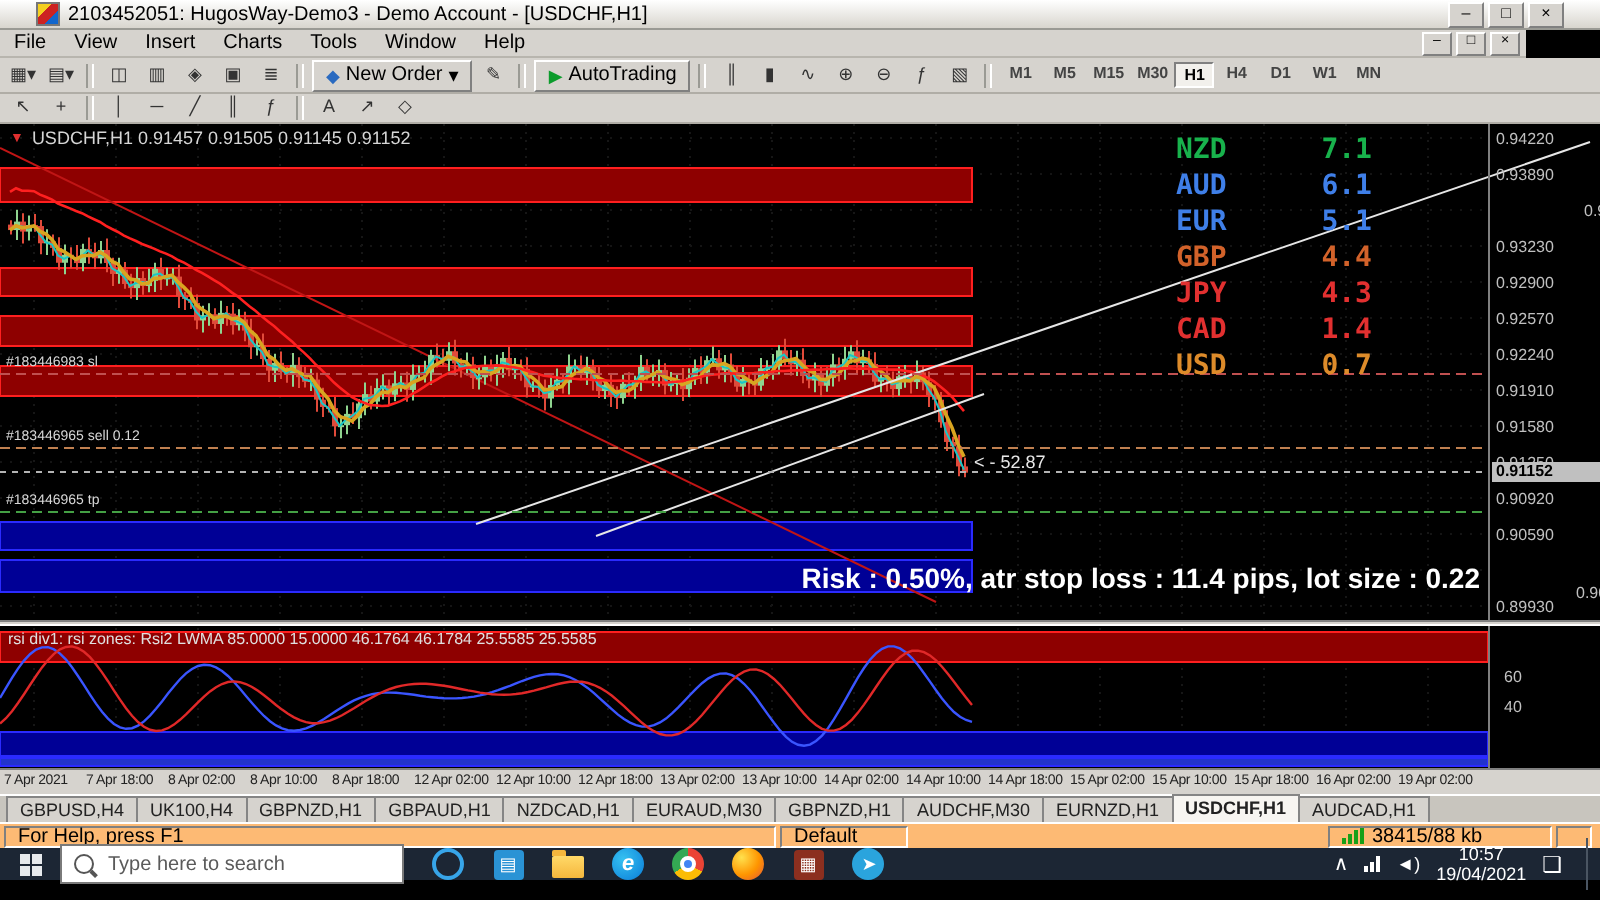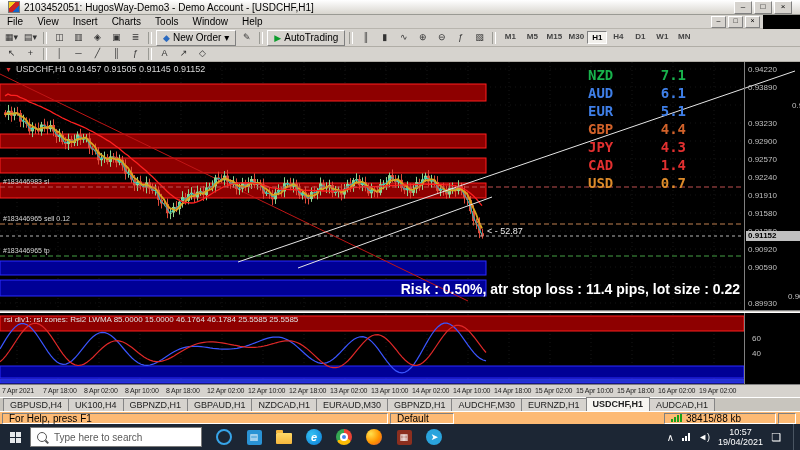--- a/index.html
+++ b/index.html
@@ -3,21 +3,21 @@
 <meta charset="utf-8">
 <style>
   html,body{margin:0;padding:0;background:#444;}
   #root{position:relative;width:800px;height:450px;background:#000;overflow:hidden;
         font-family:"Liberation Sans",sans-serif;cursor:default;-webkit-user-select:none;user-select:none;}
   #chart-svg{position:absolute;left:0;top:0;width:800px;height:450px;z-index:1;pointer-events:none;}
 
   
   .titlebar{position:absolute;left:0;top:0;width:800px;height:15px;background:linear-gradient(#ffffff,#d8d5ce);
             border-bottom:1px solid #9a9a94;box-sizing:border-box;display:flex;align-items:center;
-            padding:0 8px;font-size:10px;color:#000;z-index:3;}
+            padding:0 18px;font-size:10px;color:#000;z-index:3;}
   .app-icon{width:10px;height:10px;margin-right:4px;border:1px solid #777;
             background:linear-gradient(135deg,#f5d020 0 33%,#cc2222 33% 66%,#1166cc 66% 100%);}
   .title-text{white-space:nowrap;overflow:hidden;}
   .win-controls{margin-left:auto;display:flex;gap:2px;}
   .win-btn{width:16px;height:11px;background:#d6d3ce;border:1px solid;border-color:#fff #808080 #808080 #fff;
            font-size:8px;line-height:9px;text-align:center;color:#000;}
   .menubar{position:absolute;left:0;top:15px;width:763px;height:14px;background:#d6d3ce;z-index:3;
            display:flex;align-items:center;font-size:10px;color:#000;border-bottom:1px solid #b8b5ae;box-sizing:border-box;}
   #menu-items{display:flex;}
   .menu-item{padding:0 7px;}
@@ -71,21 +71,21 @@
   .sec-profile{width:64px;}
   .status-spacer{flex:1;}
   .sec-traffic{width:112px;}
   .sec-mini{width:18px;}
   .conn-icon{display:flex;align-items:flex-end;gap:1px;height:8px;}
   .conn-icon i{display:block;width:2px;background:#18a018;}
   .conn-icon i:nth-child(1){height:3px;} .conn-icon i:nth-child(2){height:5px;}
   .conn-icon i:nth-child(3){height:7px;} .conn-icon i:nth-child(4){height:8px;}
 
   
-  .taskbar{position:absolute;left:0;top:424px;width:800px;height:26px;background:#1c2634;z-index:3;
+  .taskbar{position:absolute;left:0;top:424px;width:800px;height:16px;background:#1c2634;z-index:3;
            display:flex;align-items:center;}
   .start-btn{width:30px;height:26px;display:flex;align-items:center;justify-content:center;}
   .win-logo{display:grid;grid-template-columns:5px 5px;grid-template-rows:5px 5px;gap:1px;}
   .win-logo i{background:#e6e9ec;display:block;}
   .search-box{width:172px;height:20px;background:#fff;border:1px solid #7a7a7a;display:flex;align-items:center;
               gap:5px;padding:0 6px;box-sizing:border-box;}
   .mag{width:8px;height:8px;border:1.5px solid #555;border-radius:50%;position:relative;flex:0 0 auto;}
   .mag:after{content:"";position:absolute;width:4px;height:1.5px;background:#555;transform:rotate(45deg);right:-3px;bottom:-1px;}
   .search-box input{border:none;outline:none;font-size:10px;color:#333;width:130px;font-family:"Liberation Sans",sans-serif;background:transparent;}
   .search-box input::placeholder{color:#5a5a5a;}

